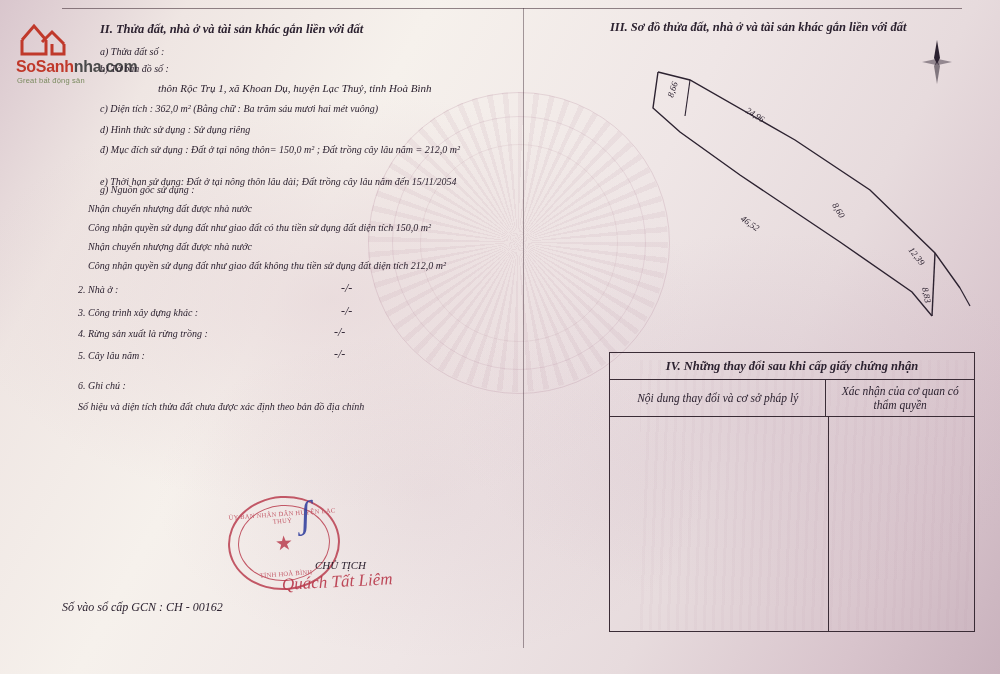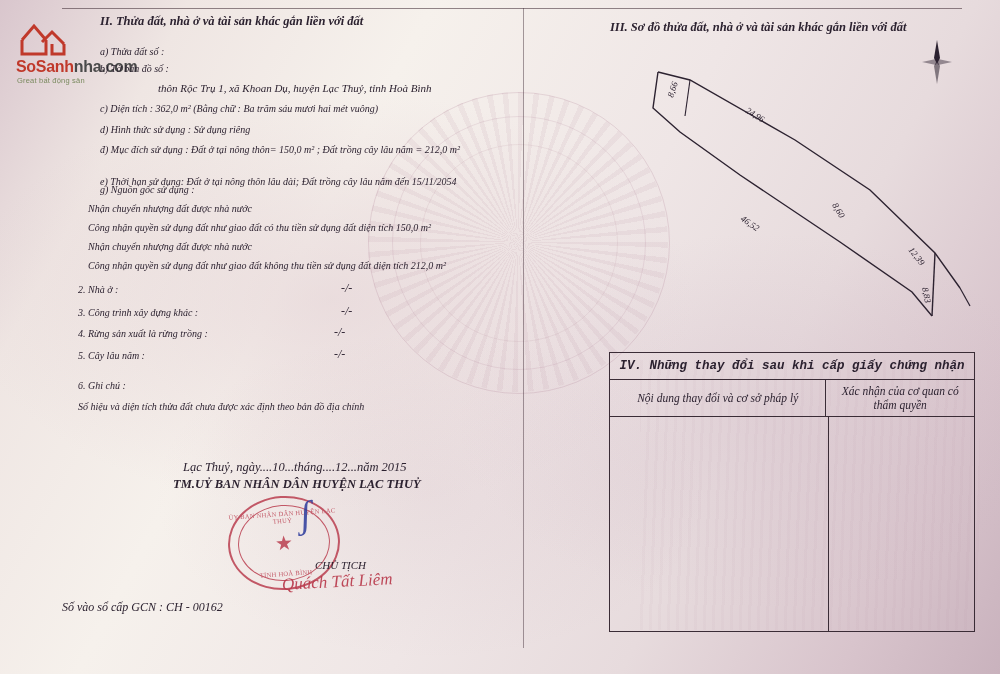--- a/index.html
+++ b/index.html
@@ -61,21 +61,20 @@
 
   
   .table-iv{
     position:absolute;left:609px;top:352px;width:364px;height:278px;
     border:1.3px solid #3a2c36;
   }
   .table-iv .t-title{
     height:26px;line-height:26px;text-align:center;
     font-size:12.5px;font-style:italic;font-weight:bold;color:#2c2230;
     border-bottom:1.2px solid #3a2c36;
-    font-family:Liberation Mono, monospace;
   }
   .table-iv .t-head{
     display:flex;height:36px;border-bottom:1.2px solid #3a2c36;
   }
   .table-iv .t-head > div{
     display:flex;align-items:center;justify-content:center;text-align:center;
     font-size:11.5px;font-style:italic;color:#2c2230;line-height:1.25;padding:0 6px;
   }
   .t-col1{width:60%;border-right:1.2px solid #3a2c36;}
   .t-col2{width:40%;}
@@ -141,21 +140,21 @@
     <svg class="logo-mark" viewBox="0 0 52 40">
       <path d="M4 22 L16 8 L28 22" fill="none" stroke="#c0392b" stroke-width="3"></path>
       <path d="M4 22 L4 36 L28 36 L28 22" fill="none" stroke="#c0392b" stroke-width="3"></path>
       <path d="M24 24 L34 14 L46 26" fill="none" stroke="#c0392b" stroke-width="3"></path>
       <path d="M34 26 L34 36 L46 36 L46 26" fill="none" stroke="#c0392b" stroke-width="3"></path>
     </svg>
     <div class="logo-text"><span>SoSanh</span><span class="blk">nha.com</span></div>
     <div class="logo-sub">Great bất động sản</div>
   </div>
 
-  <div class="txt sec-head" style="left:100px;top:14px;">II. Thửa đất, nhà ở và tài sản khác gắn liền với đất</div>
+  <div class="txt sec-head" style="left:100px;top:22px;">II. Thửa đất, nhà ở và tài sản khác gắn liền với đất</div>
   <div class="txt sec-head" style="left:610px;top:20px;">III. Sơ đồ thửa đất, nhà ở và tài sản khác gắn liền với đất</div>
 
   <div id="left-col">
     <div class="txt line" style="left:100px;top:46px;">a) Thửa đất số :</div>
     <div class="txt line" style="left:100px;top:63px;">b) Tờ bản đồ số :</div>
     <div class="txt line" style="left:158px;top:82px;font-size:11px;">thôn Rộc Trụ 1, xã Khoan Dụ, huyện Lạc Thuỷ, tỉnh Hoà Bình</div>
     <div class="txt line" style="left:100px;top:103px;">c) Diện tích :     362,0   m²  (Bằng chữ : Ba trăm sáu mươi hai mét vuông)</div>
     <div class="txt line" style="left:100px;top:124px;">d) Hình thức sử dụng :    Sử dụng riêng</div>
     <div class="txt line" style="left:100px;top:144px;">đ) Mục đích sử dụng :   Đất ở tại nông thôn= 150,0 m² ; Đất trồng cây lâu năm = 212,0 m²</div>
     <div class="txt line" style="left:100px;top:164px;margin-top:12px;">e) Thời hạn sử dụng:  Đất ở tại nông thôn lâu dài; Đất trồng cây lâu năm đến 15/11/2054</div>
@@ -171,22 +170,20 @@
     <div class="txt line" style="left:78px;top:350px;">5. Cây lâu năm :</div>
     <div class="txt line" style="left:78px;top:380px;">6. Ghi chú :</div>
     <div class="txt line" style="left:78px;top:401px;">Số hiệu và diện tích thửa đất chưa được xác định theo bản đồ địa chính</div>
 
     <div class="txt hand" style="left:341px;top:281px;font-size:12px;">-/-</div>
     <div class="txt hand" style="left:341px;top:304px;font-size:12px;">-/-</div>
     <div class="txt hand" style="left:334px;top:325px;font-size:12px;">-/-</div>
     <div class="txt hand" style="left:334px;top:347px;font-size:12px;">-/-</div>
   </div>
 
-  <div class="txt line" style="left:183px;top:460px;font-size:12.5px;">Lạc Thuỷ, ngày....10...tháng....12...năm 2015</div>
-  <div class="txt" style="left:173px;top:477px;font-size:12.5px;font-weight:bold;font-style:italic;">TM.UỶ BAN NHÂN DÂN HUYỆN LẠC THUỶ</div>
 
   <div class="seal">
     <div class="seal-text-top">ỦY BAN NHÂN DÂN HUYỆN LẠC THUỶ</div>
     <div class="seal-star">★</div>
     <div class="seal-text-bot">TỈNH HOÀ BÌNH</div>
   </div>
 
   <div class="signature">ʃ</div>
   <div class="chu-tich">CHỦ TỊCH</div>
   <div class="sign-name">Quách Tất Liêm</div>

